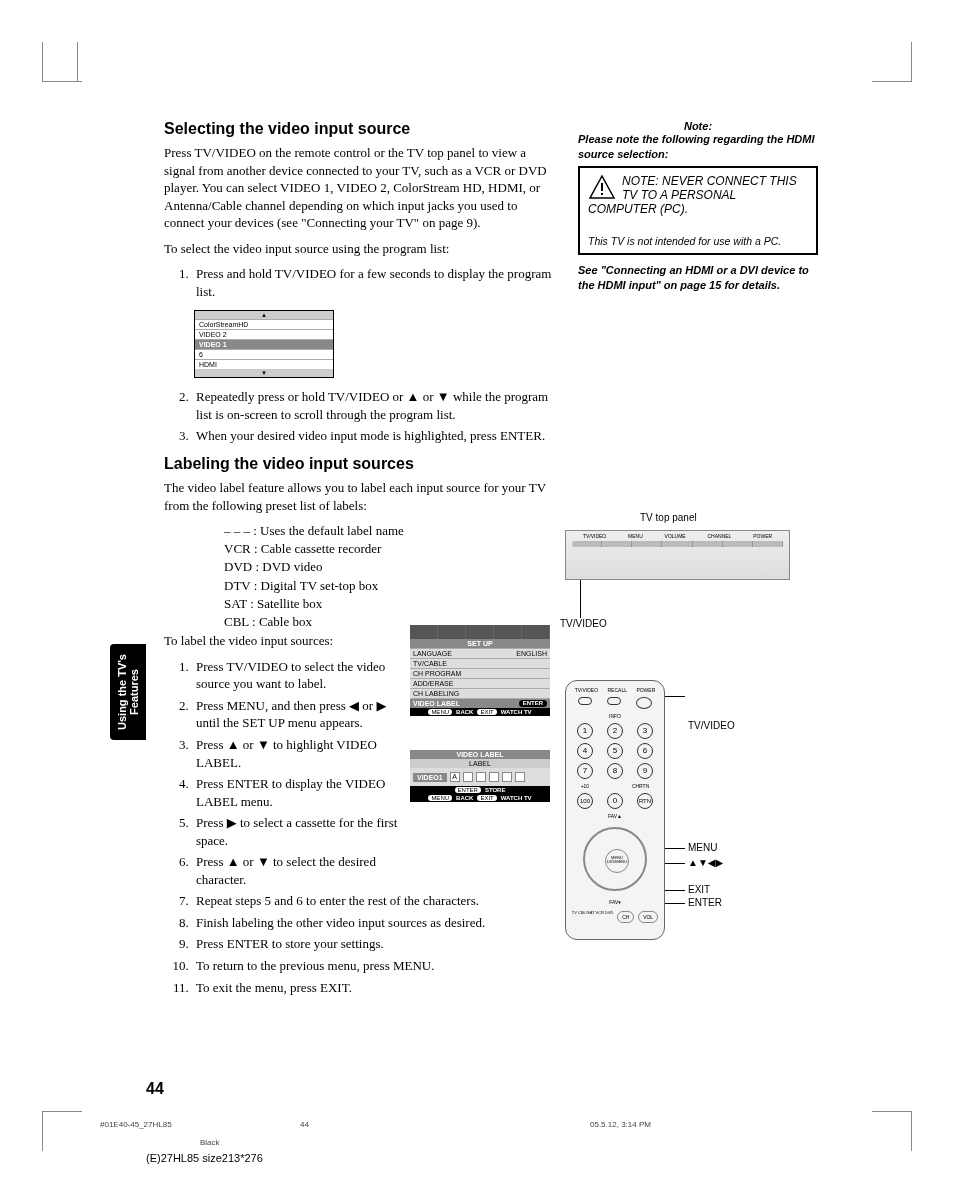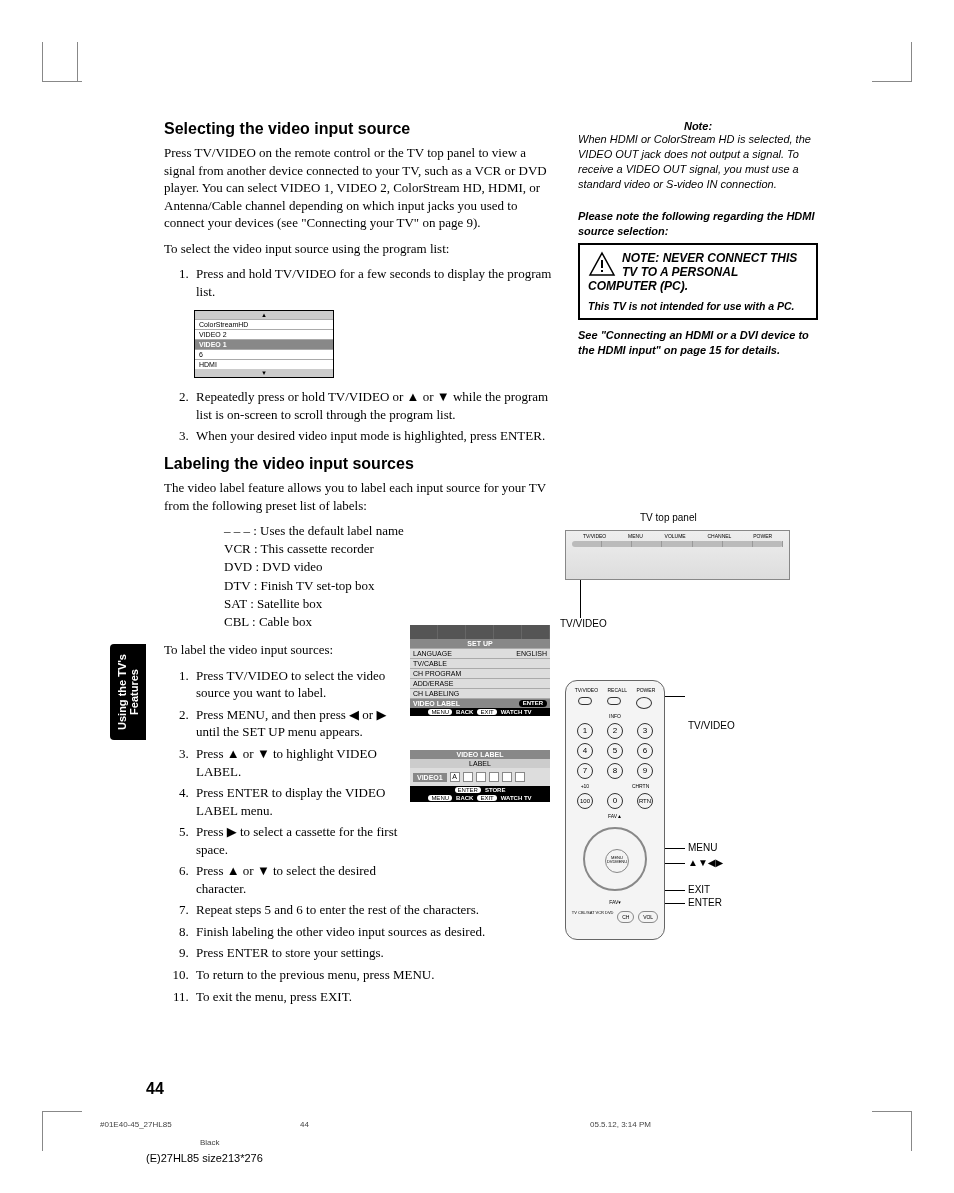--- a/index.html
+++ b/index.html
@@ -47,35 +47,35 @@
     width: 140px;
     border: 1px solid #000;
     font-family: Arial, sans-serif;
     font-size: 7px;
     background: #eee;
   }
   .prog-list .arrow { text-align: center; background: #ccc; font-size: 7px; }
   .prog-list .row { padding: 1px 4px; border-top: 1px solid #aaa; background: #fff; }
   .prog-list .row.sel { background: #888; color: #fff; font-weight: bold; }
 
-  .labels-list { margin-left: 60px; margin-bottom: 10px; }
+  .labels-list { margin-left: 60px; margin-bottom: 1px; }
   .labels-list div { line-height: 1.4; }
 
   .note-head { font-style: italic; font-weight: bold; font-family: Arial, sans-serif; text-align: center; }
   .note-body { font-style: italic; font-family: Arial, sans-serif; line-height: 1.35; margin-bottom: 18px; }
   .warn-head { font-style: italic; font-weight: bold; font-family: Arial, sans-serif; line-height: 1.35; margin-bottom: 4px; }
 
   .warn-box {
     border: 2px solid #000;
     padding: 6px 8px;
     font-family: Arial, sans-serif;
     margin-bottom: 8px;
   }
-  .warn-box .warn-title { font-style: italic; font-weight: bold; font-size: 12px; }
-  .warn-box .warn-sub { font-style: italic; font-size: 10.5px; margin-top: 7px; font-weight: bold; }
+  .warn-box .warn-title { font-style: italic; font-weight: normal; font-size: 12px; }
+  .warn-box .warn-sub { font-style: italic; font-size: 10.5px; margin-top: 19px; }
   .warn-icon { float: left; margin-right: 6px; }
   .see-ref { font-style: italic; font-weight: bold; font-family: Arial, sans-serif; font-size: 11px; line-height: 1.35; }
 
   
   .side-tab {
     position: absolute;
     left: 110px;
     top: 740px;
     width: 96px;
     height: 36px;
@@ -202,23 +202,23 @@
       </div>
       <ol start="2">
         <li>Repeatedly press or hold TV/VIDEO or ▲ or ▼ while the program list is on-screen to scroll through the program list.</li>
         <li>When your desired video input mode is highlighted, press ENTER.</li>
       </ol>
 
       <h2>Labeling the video input sources</h2>
       <p>The video label feature allows you to label each input source for your TV from the following preset list of labels:</p>
       <div class="labels-list">
         <div>– – –   : Uses the default label name</div>
-        <div>VCR   : This cassette recorder</div>
+        <div>VCR   : Cable cassette recorder</div>
         <div>DVD  : DVD video</div>
-        <div>DTV   : Finish TV set-top box</div>
+        <div>DTV   : Digital TV set-top box</div>
         <div>SAT    : Satellite box</div>
         <div>CBL   : Cable box</div>
       </div>
       <p>To label the video input sources:</p>
       <ol>
         <li style="width:210px">Press TV/VIDEO to select the video source you want to label.</li>
         <li style="width:210px">Press MENU, and then press ◀ or ▶ until the SET UP menu appears.</li>
         <li style="width:210px">Press ▲ or ▼ to highlight VIDEO LABEL.</li>
         <li style="width:210px">Press ENTER to display the VIDEO LABEL menu.</li>
         <li style="width:210px">Press ▶ to select a cassette for the first space.</li>
@@ -226,21 +226,20 @@
         <li>Repeat steps 5 and 6 to enter the rest of the characters.</li>
         <li>Finish labeling the other video input sources as desired.</li>
         <li>Press ENTER to store your settings.</li>
         <li>To return to the previous menu, press MENU.</li>
         <li>To exit the menu, press EXIT.</li>
       </ol>
     </div>
 
     <div class="col-right">
       <div class="note-head">Note:</div>
-      <div class="note-body">When HDMI or ColorStream HD is selected, the VIDEO OUT jack does not output a signal. To receive a VIDEO OUT signal, you must use a standard video or S-video IN connection.</div>
 
       <div class="warn-head">Please note the following regarding the HDMI source selection:</div>
       <div class="warn-box">
         <svg class="warn-icon" width="28" height="26">
             <path d="M14 2 L26 24 L2 24 Z" fill="none" stroke="#000" stroke-width="1.5"></path>
             <rect x="13" y="9" width="2" height="8" fill="#000"></rect>
             <rect x="13" y="19" width="2" height="2" fill="#000"></rect>
           </svg>
         <div class="warn-title">NOTE: NEVER CONNECT THIS TV TO A PERSONAL COMPUTER (PC).</div>
         <div style="clear:both"></div>

